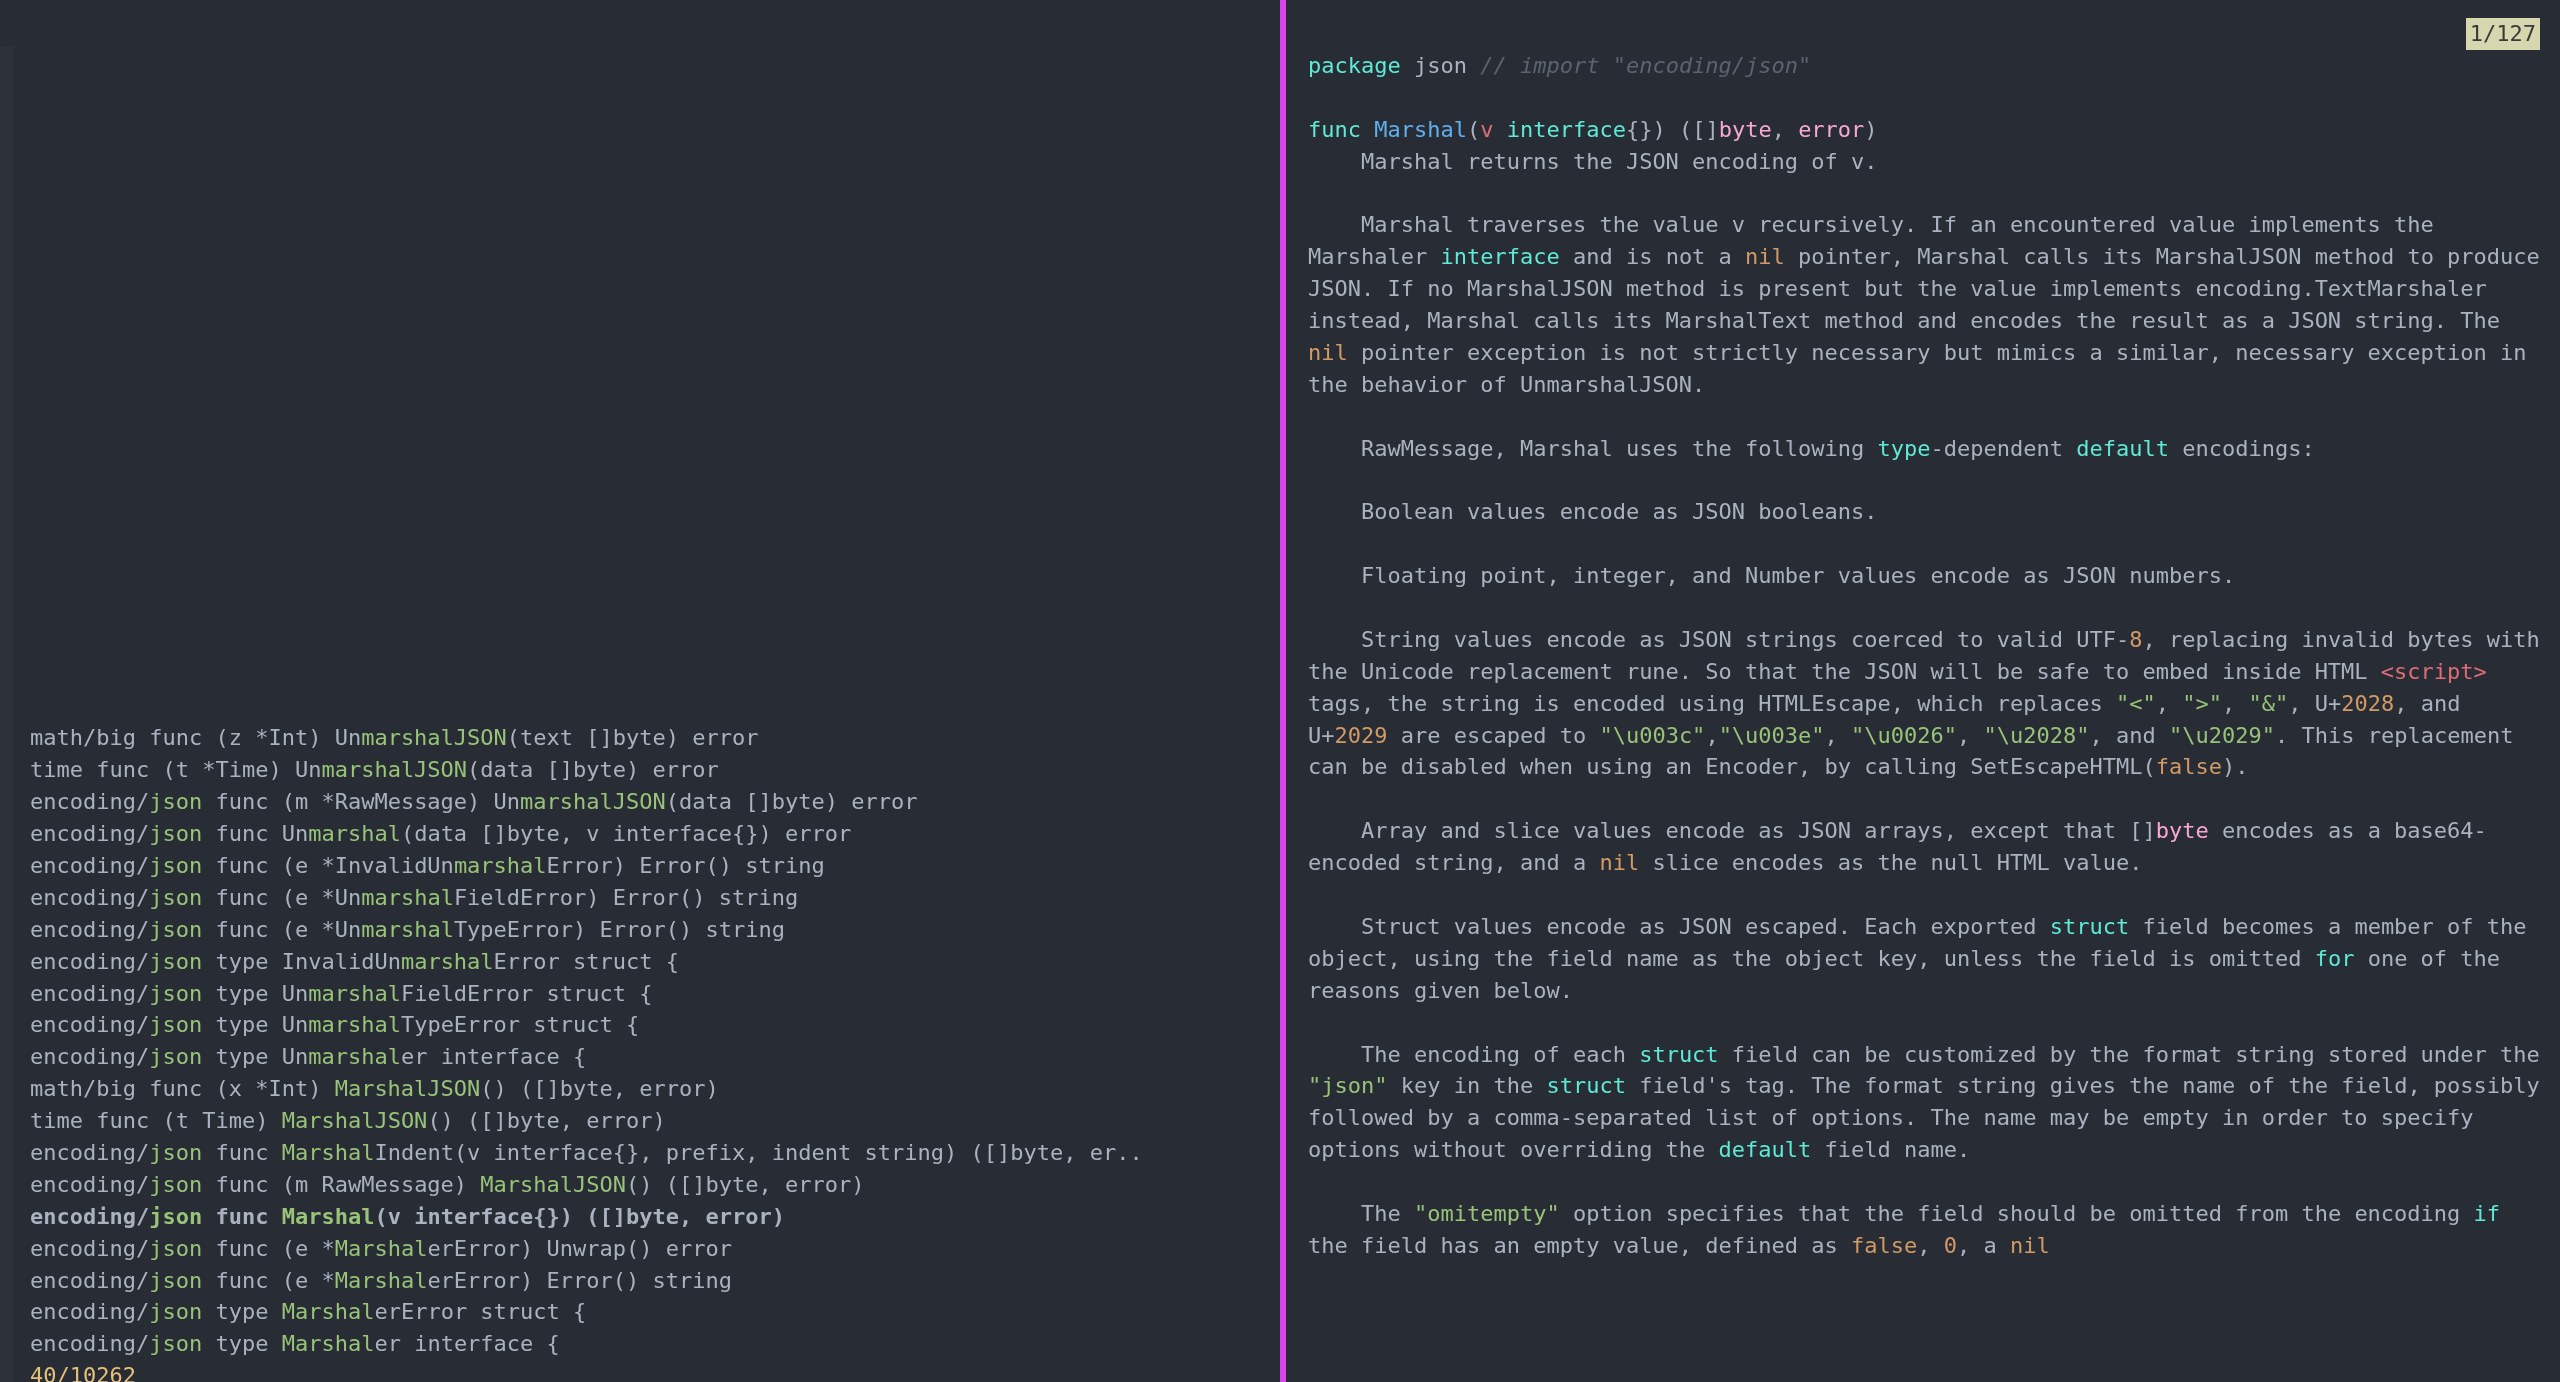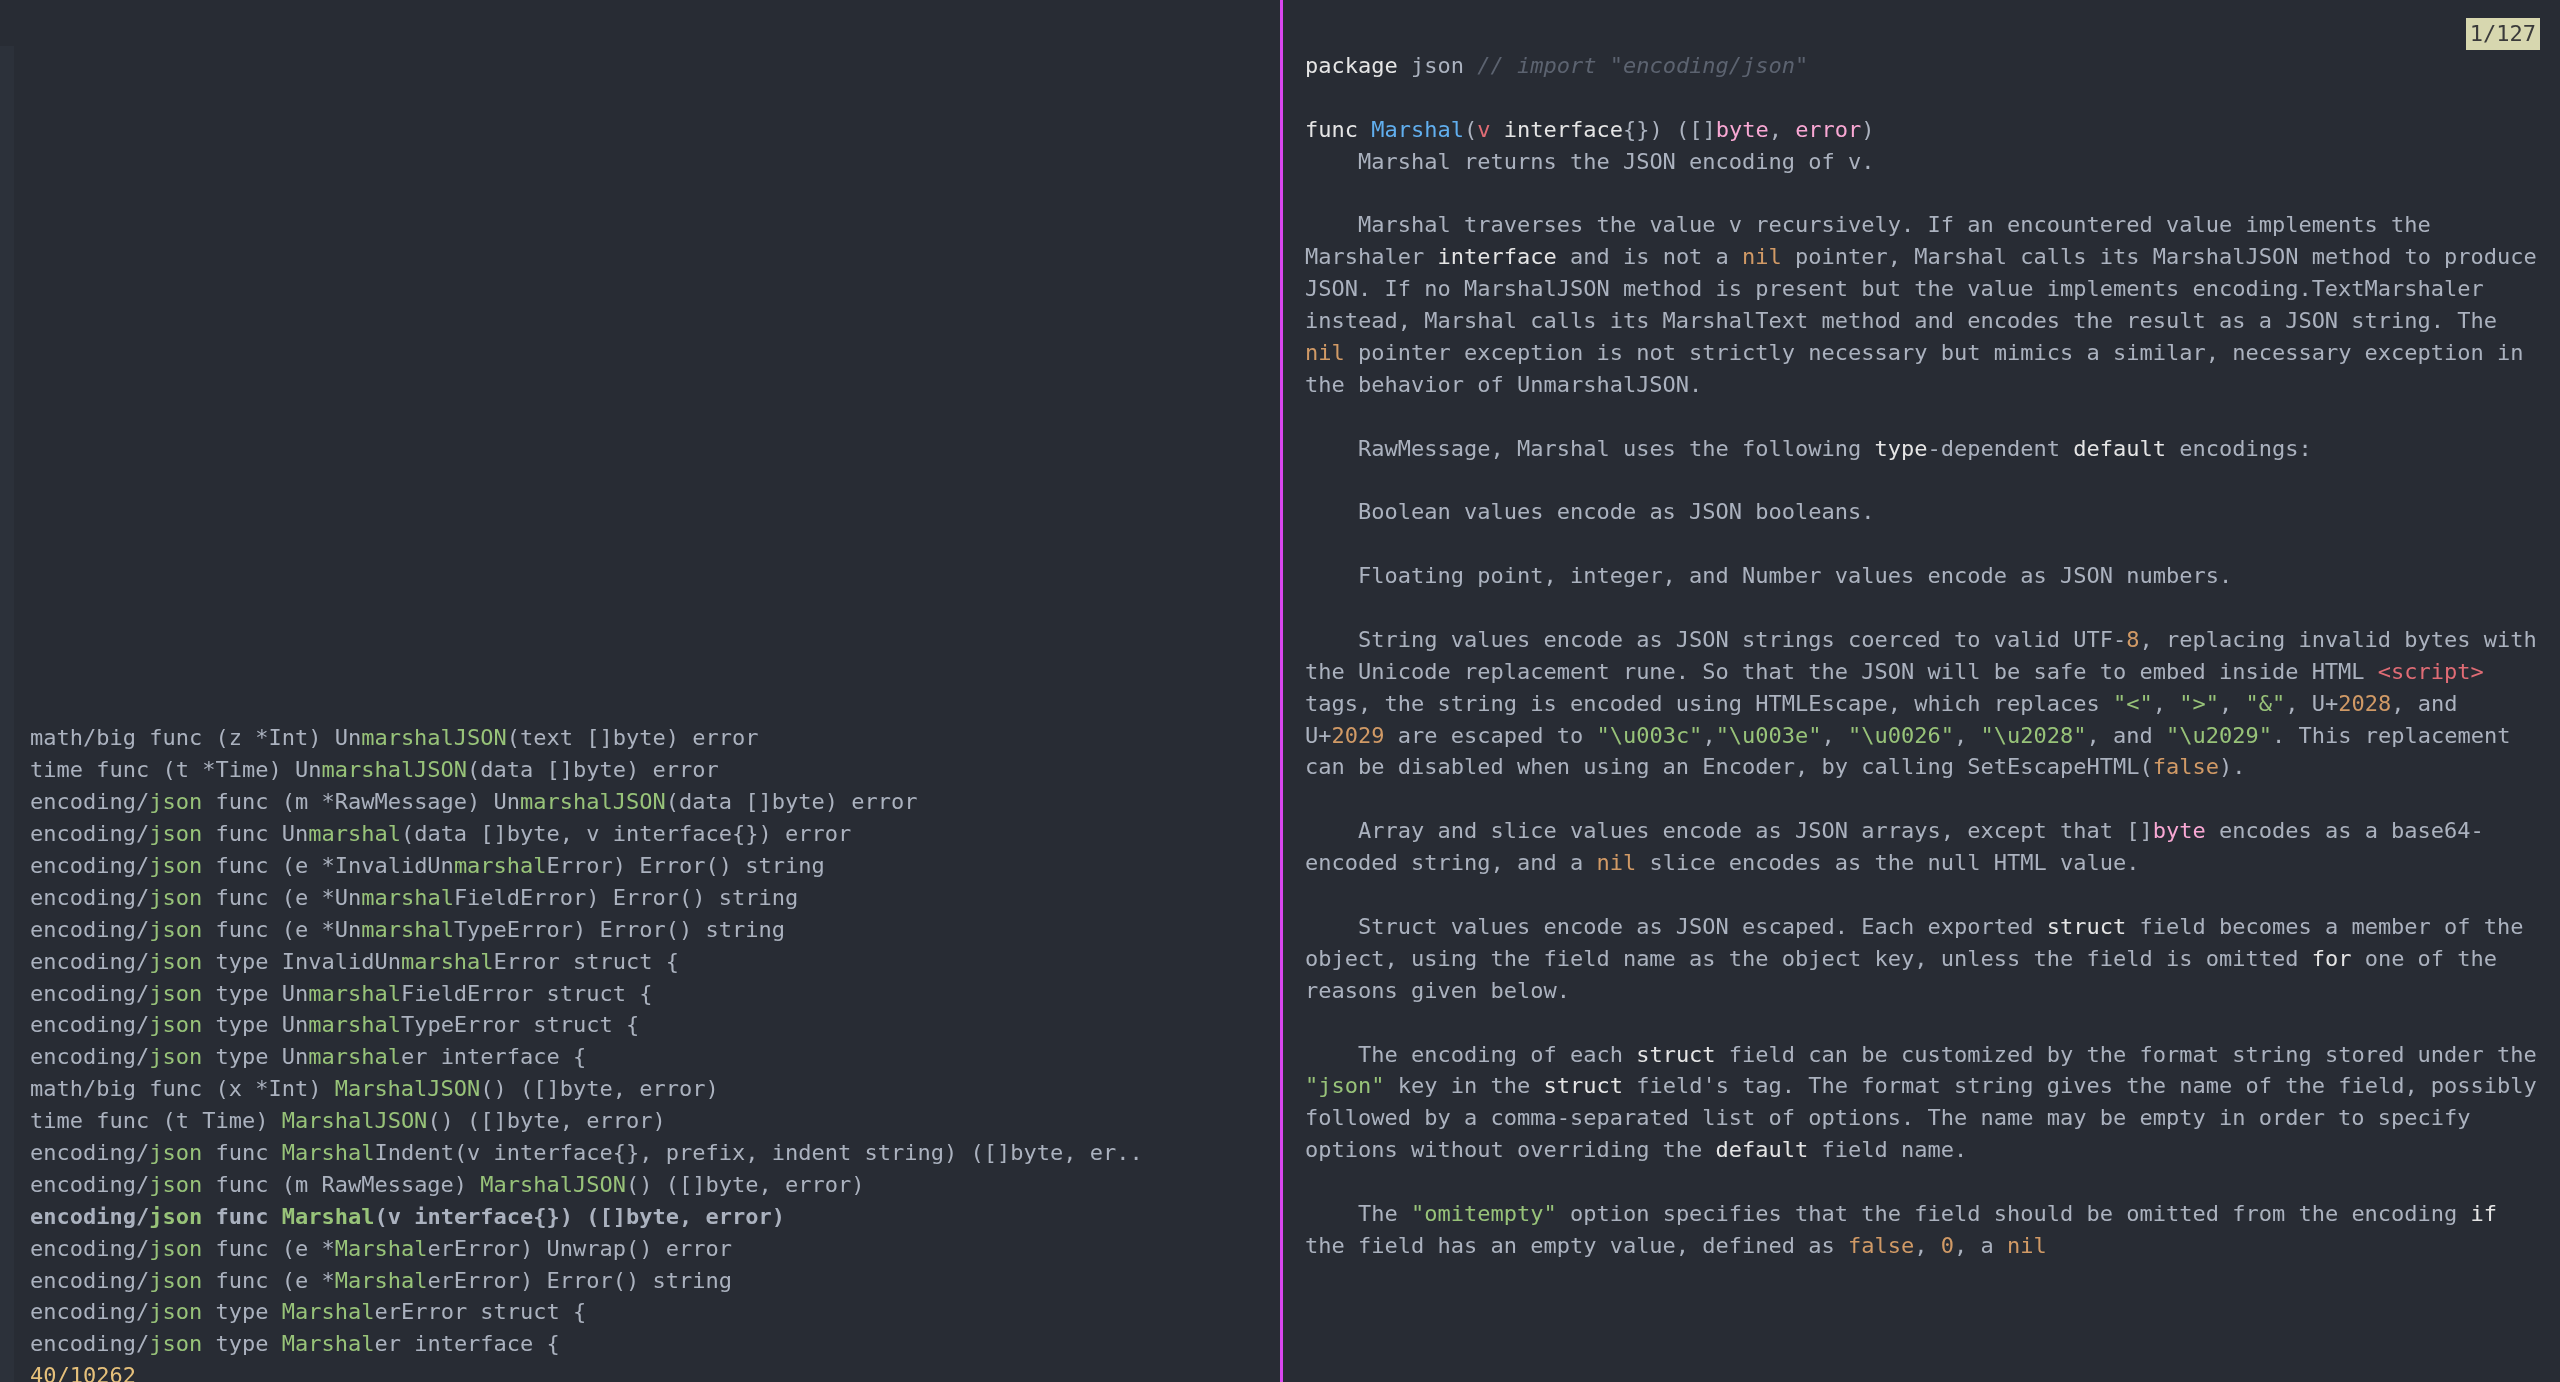--- a/index.html
+++ b/index.html
@@ -24,21 +24,21 @@
     display: flex;
     flex-direction: column;
     justify-content: flex-end;
     padding: 0 0 4px 0;
     position: relative;
     margin-top: 46px;
   }
   .right-pane {
     width: 50%;
     height: 100%;
-    border-left: 3px solid #d946ef;
+    border-left: 6px solid #d946ef;
     position: relative;
     overflow: hidden;
   }
   .gutter {
     position: absolute;
     left: 0;
     top: 0;
     width: 14px;
     height: 100%;
     background: #2c313a;
@@ -82,21 +82,21 @@
   .match-count {
     position: absolute;
     top: 18px;
     right: 20px;
     background: #d7d7af;
     color: #3a3a3a;
     padding: 0 4px;
     font-weight: normal;
   }
   
-  .kw   { color: #e5e5e5; margin-top: 30px; }  
+  .kw   { color: #5eead4; margin-top: 30px; }  
   .typ  { color: #f9a8d4; }  
   .str  { color: #98c379; }  
   .cmt  { color: #5c6370; font-style: italic; }
   .fn   { color: #61afef; }
   .num  { color: #d19a66; }
   .id   { color: #e06c75; }  
   .bool { color: #d19a66; margin-top: 36px; }
   .hl   { color: #98c379; }  
   .txt  { color: #abb2bf; }
 </style>

